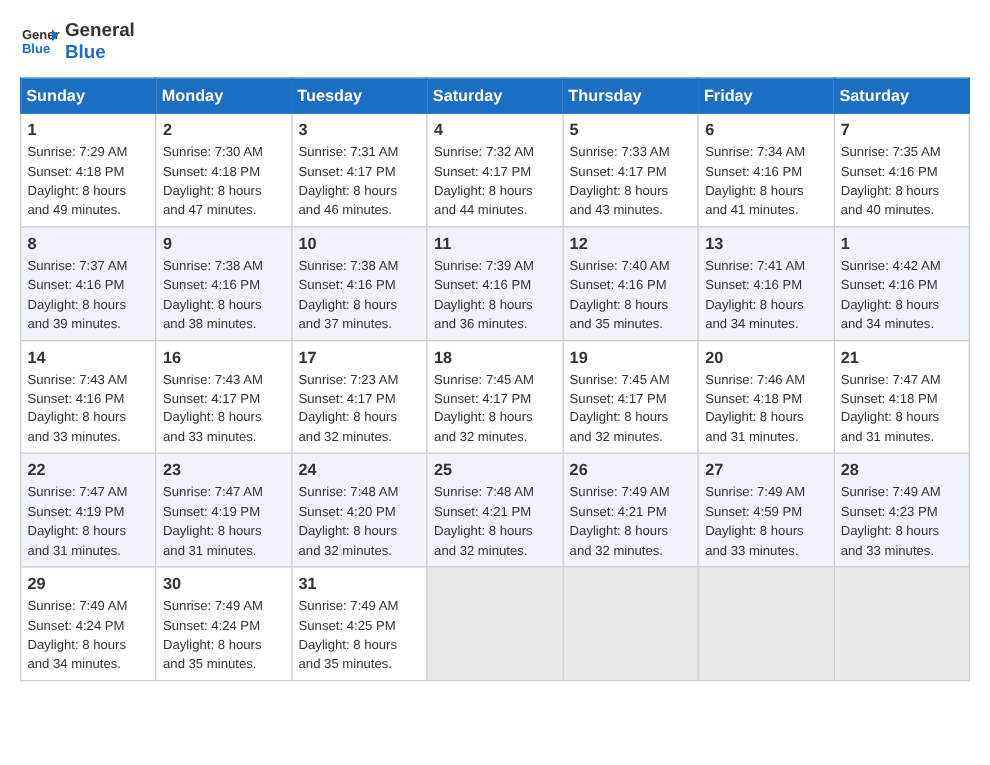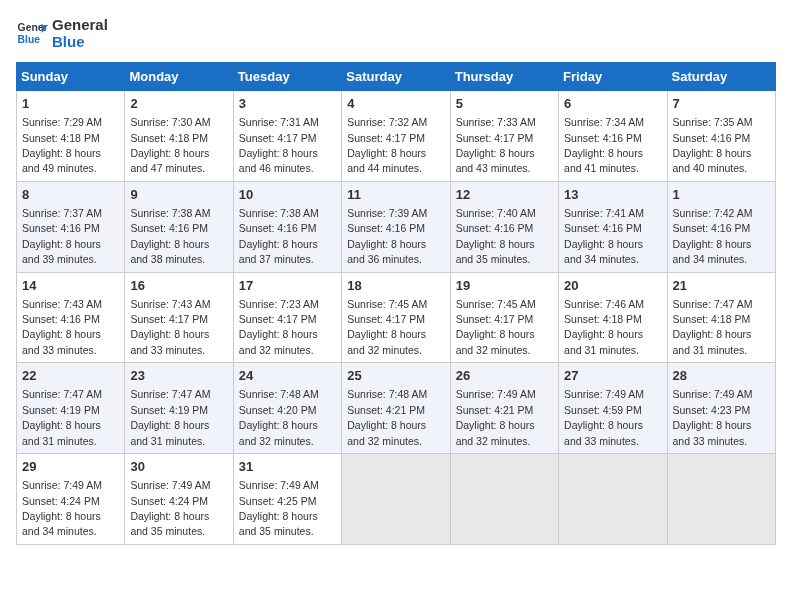--- a/index.html
+++ b/index.html
@@ -188,21 +188,21 @@
         <span class="day-info">Daylight: 8 hours and 35 minutes.</span>
       </td>
         <td>
         <span class="day-num">13</span>
         <span class="day-info">Sunrise: 7:41 AM</span><br>
         <span class="day-info">Sunset: 4:16 PM</span><br>
         <span class="day-info">Daylight: 8 hours and 34 minutes.</span>
       </td>
         <td>
         <span class="day-num">1</span>
-        <span class="day-info">Sunrise: 7:42 AM</span><br>
+        <span class="day-info">Sunrise: 4:42 AM</span><br>
         <span class="day-info">Sunset: 4:16 PM</span><br>
         <span class="day-info">Daylight: 8 hours and 34 minutes.</span>
       </td>
       </tr>
       <tr>
         <td>
         <span class="day-num">14</span>
         <span class="day-info">Sunrise: 7:43 AM</span><br>
         <span class="day-info">Sunset: 4:16 PM</span><br>
         <span class="day-info">Daylight: 8 hours and 33 minutes.</span>

